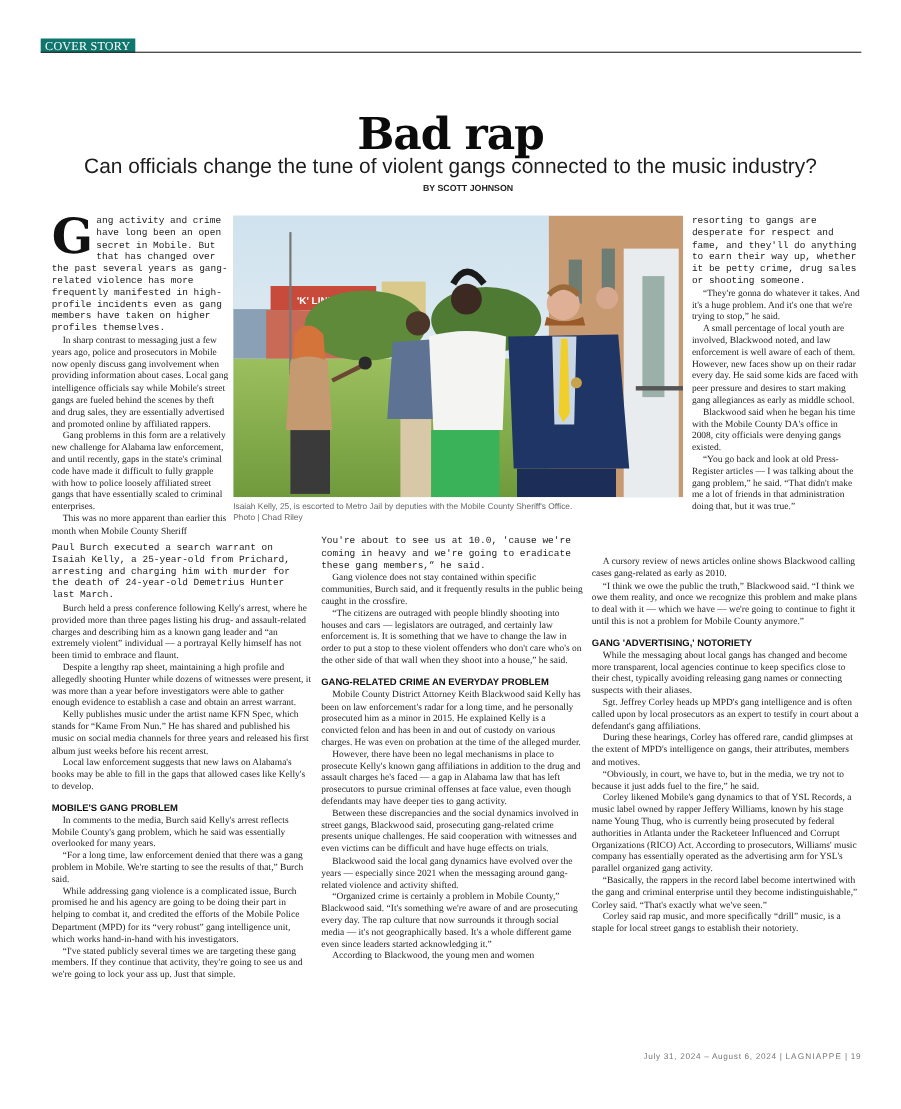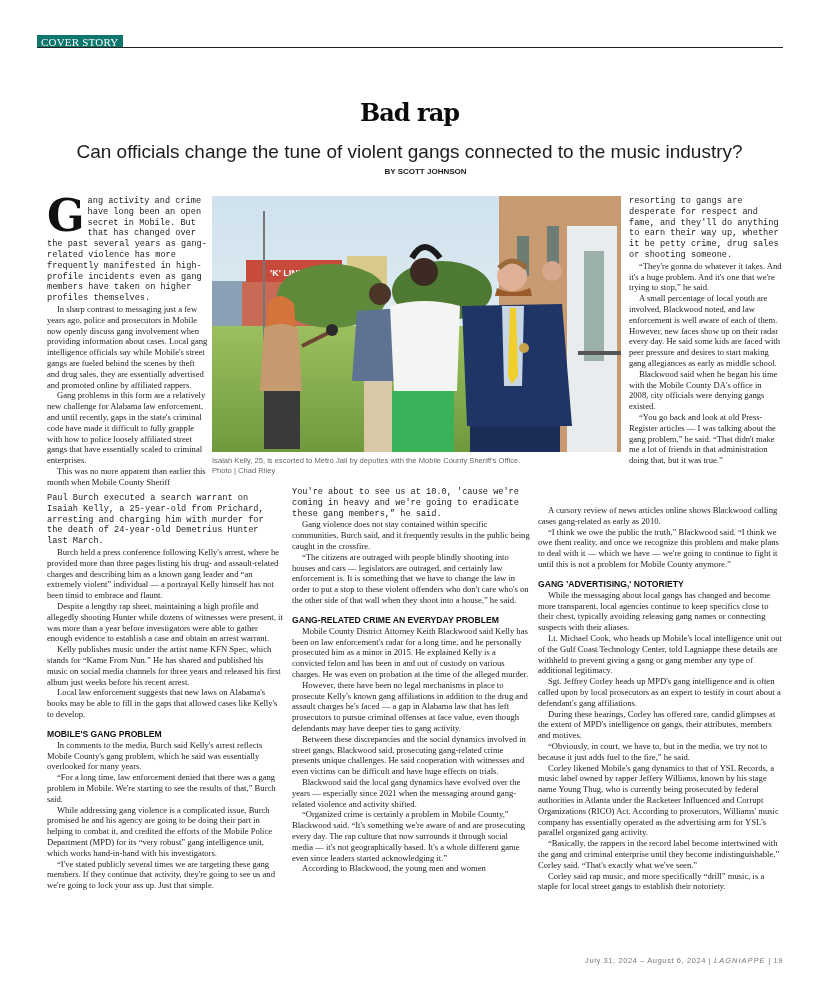--- a/index.html
+++ b/index.html
@@ -1,30 +1,30 @@
 <!DOCTYPE html>
 <html><head>
 <meta charset="utf-8">
 <style>
   html, body { margin:0; padding:0; background:#fff; }
   body { width:819px; height:1008px; position:relative; overflow:hidden; font-family:"Liberation Serif", serif; color:#1a1a1a; }
   .kicker { position:absolute; left:37px; top:35px; background:#0f766e; color:#fff; font-family:"Liberation Serif", serif; font-size:11px; padding:1px 4px 0 4px; line-height:12px; letter-spacing:0.2px; }
   .rule { position:absolute; left:37px; right:36px; top:47px; height:1px; background:#222; }
-  .headline { position:absolute; left:0; width:819px; top:98px; text-align:center; font-family:"DejaVu Serif", serif; font-weight:900; font-size:24px; letter-spacing:-1px; color:#0b0b0b; }
+  .headline { position:absolute; left:0; width:819px; top:98px; text-align:center; font-family:"DejaVu Serif", serif; font-weight:900; font-size:40px; letter-spacing:-1px; color:#0b0b0b; }
   .dek { position:absolute; left:0; width:819px; top:141px; text-align:center; font-family:"Liberation Sans", sans-serif; font-size:19px; color:#1d1d1d; }
   .byline { position:absolute; left:16px; width:819px; top:167px; text-align:center; font-family:"Liberation Sans", sans-serif; font-weight:bold; font-size:8px; color:#222; }
   .col { position:absolute; font-size:8.6px; line-height:10.8px; color:#222; }
   .col p { margin:0; text-indent:10px; }
   .col p.noindent { text-indent:0;font-family:Liberation Mono, monospace; }
   .col h3 { margin:9px 0 1px 0; font-family:"Liberation Sans", sans-serif; font-weight:bold; font-size:8.6px; line-height:10px; color:#111; }
   .dropcap { float:left; font-family:"DejaVu Serif", serif; font-weight:900; font-size:44px; line-height:38px; margin:1px 3px 0 0; color:#111; }
   .photo { position:absolute; left:212px; top:196px; width:409px; height:256px; overflow:hidden; background:#cfe0ea; }
   .caption { position:absolute; left:212px; top:456px; width:409px; text-align:left; font-family:"Liberation Sans", sans-serif; font-size:7.6px; line-height:10px; color:#666; }
   .folio { position:absolute; right:36px; top:956px; font-family:"Liberation Sans", sans-serif; font-size:7.5px; letter-spacing:0.6px; color:#777; }
-  .folio .brand { letter-spacing:1px;font-style:italic; }
+  .folio .brand { letter-spacing:1px; }
 </style>
 </head>
 <body>
 
 <div class="kicker">COVER STORY</div>
 <div class="rule"></div>
 
 <h1 class="headline" style="margin:0;">Bad rap</h1>
 <div class="dek">Can officials change the tune of violent gangs connected to the music industry?</div>
 <div class="byline">BY SCOTT JOHNSON</div>
@@ -130,21 +130,20 @@
   <p>A small percentage of local youth are involved, Blackwood noted, and law enforcement is well aware of each of them. However, new faces show up on their radar every day. He said some kids are faced with peer pressure and desires to start making gang allegiances as early as middle school.</p>
   <p>Blackwood said when he began his time with the Mobile County DA's office in 2008, city officials were denying gangs existed.</p>
   <p>“You go back and look at old Press-Register articles — I was talking about the gang problem,” he said. “That didn't make me a lot of friends in that administration doing that, but it was true.”</p>
 </div>
 
 <div class="col" style="left:538px; top:505px; width:245px;">
   <p>A cursory review of news articles online shows Blackwood calling cases gang-related as early as 2010.</p>
   <p>“I think we owe the public the truth,” Blackwood said. “I think we owe them reality, and once we recognize this problem and make plans to deal with it — which we have — we're going to continue to fight it until this is not a problem for Mobile County anymore.”</p>
   <h3>GANG 'ADVERTISING,' NOTORIETY</h3>
   <p>While the messaging about local gangs has changed and become more transparent, local agencies continue to keep specifics close to their chest, typically avoiding releasing gang names or connecting suspects with their aliases.</p>
-  <p>Lt. Michael Cook, who heads up Mobile's local intelligence unit out of the Gulf Coast Technology Center, told Lagniappe these details are withheld to prevent giving a gang or gang member any type of additional legitimacy.</p>
   <p>Sgt. Jeffrey Corley heads up MPD's gang intelligence and is often called upon by local prosecutors as an expert to testify in court about a defendant's gang affiliations.</p>
   <p>During these hearings, Corley has offered rare, candid glimpses at the extent of MPD's intelligence on gangs, their attributes, members and motives.</p>
   <p>“Obviously, in court, we have to, but in the media, we try not to because it just adds fuel to the fire,” he said.</p>
   <p>Corley likened Mobile's gang dynamics to that of YSL Records, a music label owned by rapper Jeffery Williams, known by his stage name Young Thug, who is currently being prosecuted by federal authorities in Atlanta under the Racketeer Influenced and Corrupt Organizations (RICO) Act. According to prosecutors, Williams' music company has essentially operated as the advertising arm for YSL's parallel organized gang activity.</p>
   <p>“Basically, the rappers in the record label become intertwined with the gang and criminal enterprise until they become indistinguishable,” Corley said. “That's exactly what we've seen.”</p>
   <p>Corley said rap music, and more specifically “drill” music, is a staple for local street gangs to establish their notoriety.</p>
 </div>
 
 <div class="folio">
   <span>July 31, 2024 – August 6, 2024</span><span> | </span><span class="brand">LAGNIAPPE</span><span> | </span><span>19</span>

